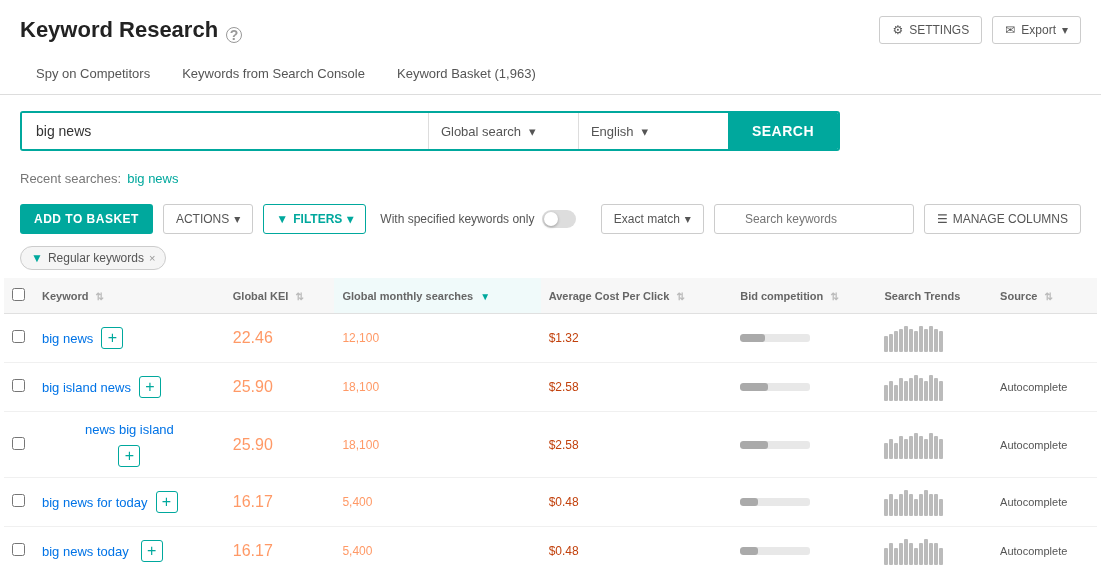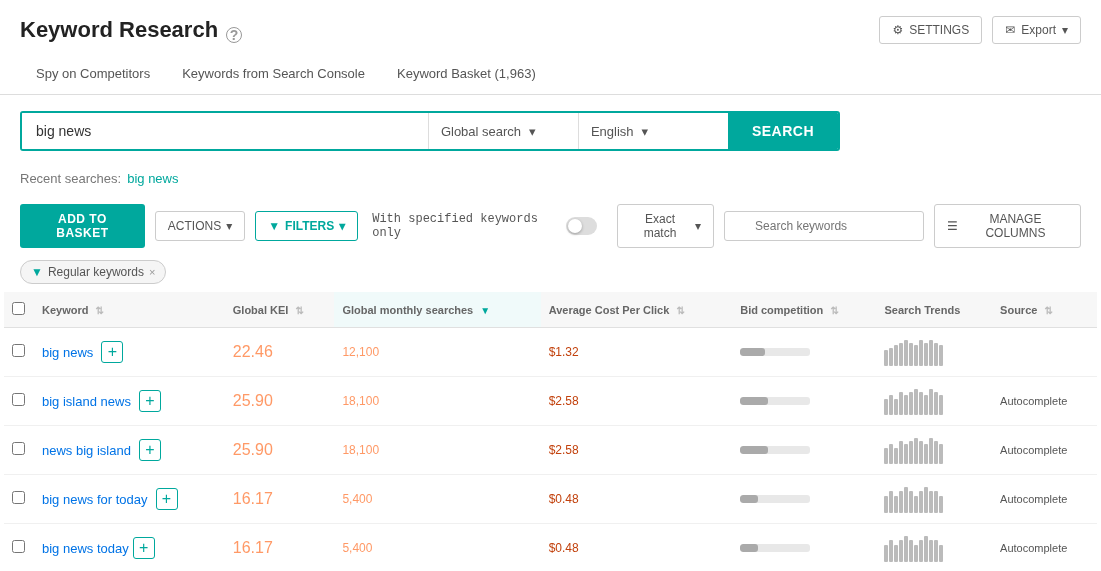--- a/index.html
+++ b/index.html
@@ -27,21 +27,21 @@
 
     
     .recent-searches { padding: 4px 20px 10px; font-size: 13px; color: #777; display: flex; align-items: center; gap: 6px; }
     .recent-link { color: #00a89d; cursor: pointer; font-weight: 500; }
 
     
     .toolbar { display: flex; align-items: center; gap: 10px; padding: 8px 20px; }
     .btn-add-basket { background: #00a89d; color: #fff; border: none; padding: 8px 14px; border-radius: 3px; cursor: pointer; font-size: 12px; font-weight: bold; letter-spacing: 0.5px; }
     .btn-actions { background: #fff; color: #555; border: 1px solid #ccc; padding: 7px 12px; border-radius: 3px; cursor: pointer; font-size: 12px; display: flex; align-items: center; gap: 5px; }
     .btn-filters { background: #fff; color: #00a89d; border: 1px solid #00a89d; padding: 7px 12px; border-radius: 3px; cursor: pointer; font-size: 12px; font-weight: bold; display: flex; align-items: center; gap: 5px; }
-    .toggle-label { font-size: 12px; color: #555; display: flex; align-items: center; gap: 8px; margin-left: 4px; font-family: Liberation Mono, monospace; }
+    .toggle-label { font-size: 12px; color: #555; display: flex; align-items: center; gap: 8px; margin-left: 4px; }
     .toggle { width: 34px; height: 18px; background: #ddd; border-radius: 9px; position: relative; cursor: pointer; }
     .toggle-knob { width: 14px; height: 14px; background: #fff; border-radius: 50%; position: absolute; top: 2px; left: 2px; box-shadow: 0 1px 3px rgba(0,0,0,0.3); }
     .spacer { flex: 1; }
     .exact-match-btn { border: 1px solid #ccc; background: #fff; padding: 7px 12px; border-radius: 3px; cursor: pointer; font-size: 12px; color: #555; display: flex; align-items: center; gap: 5px; }
     .search-keywords-input { border: 1px solid #ccc; padding: 7px 10px 7px 30px; border-radius: 3px; font-size: 12px; color: #555; width: 200px; position: relative; outline: none; }
     .search-keywords-wrapper { position: relative; display: flex; align-items: flex-end; }
     .search-keywords-wrapper .search-icon { position: absolute; left: 8px; color: #999; font-size: 12px; }
     .btn-manage-cols { border: 1px solid #ccc; background: #fff; padding: 7px 12px; border-radius: 3px; cursor: pointer; font-size: 12px; color: #555; display: flex; align-items: center; gap: 5px; }
 
     
@@ -264,21 +264,21 @@
               <div class="trend-bar" style="height:26px"></div>
               <div class="trend-bar" style="height:23px"></div>
               <div class="trend-bar" style="height:20px"></div>
             </div>
           </td>
           <td><span class="source-text">Autocomplete</span></td>
         </tr>
         <tr>
           <td class="checkbox-cell"><input type="checkbox" style=""></td>
           <td>
-            <div style="display:flex;align-items:center;gap:8px;">
+            <div style="display:flex;align-items:center;gap:8px;flex-direction:column;">
     <a class="keyword-link">news big island</a>
     <button class="add-btn">+</button>
   </div>
           </td>
           <td><span class="kei-value">25.90</span></td>
           <td><span class="monthly-value">18,100</span></td>
           <td><span class="cpc-value">$2.58</span></td>
           <td>
             <div class="bid-bar-bg">
     <div class="bid-bar-fill" style="width:40%"></div>
@@ -332,21 +332,21 @@
               <div class="trend-bar" style="height:22px"></div>
               <div class="trend-bar" style="height:22px"></div>
               <div class="trend-bar" style="height:17px"></div>
             </div>
           </td>
           <td><span class="source-text">Autocomplete</span></td>
         </tr>
         <tr>
           <td class="checkbox-cell"><input type="checkbox" style=""></td>
           <td>
-            <div style="display:flex;align-items:center;gap:4px;">
+            <div style="display:flex;align-items:center;gap:12px;">
     <a class="keyword-link">big news today</a>
     <button class="add-btn">+</button>
   </div>
           </td>
           <td><span class="kei-value">16.17</span></td>
           <td><span class="monthly-value">5,400</span></td>
           <td><span class="cpc-value">$0.48</span></td>
           <td>
             <div class="bid-bar-bg">
     <div class="bid-bar-fill" style="width:25%"></div>

